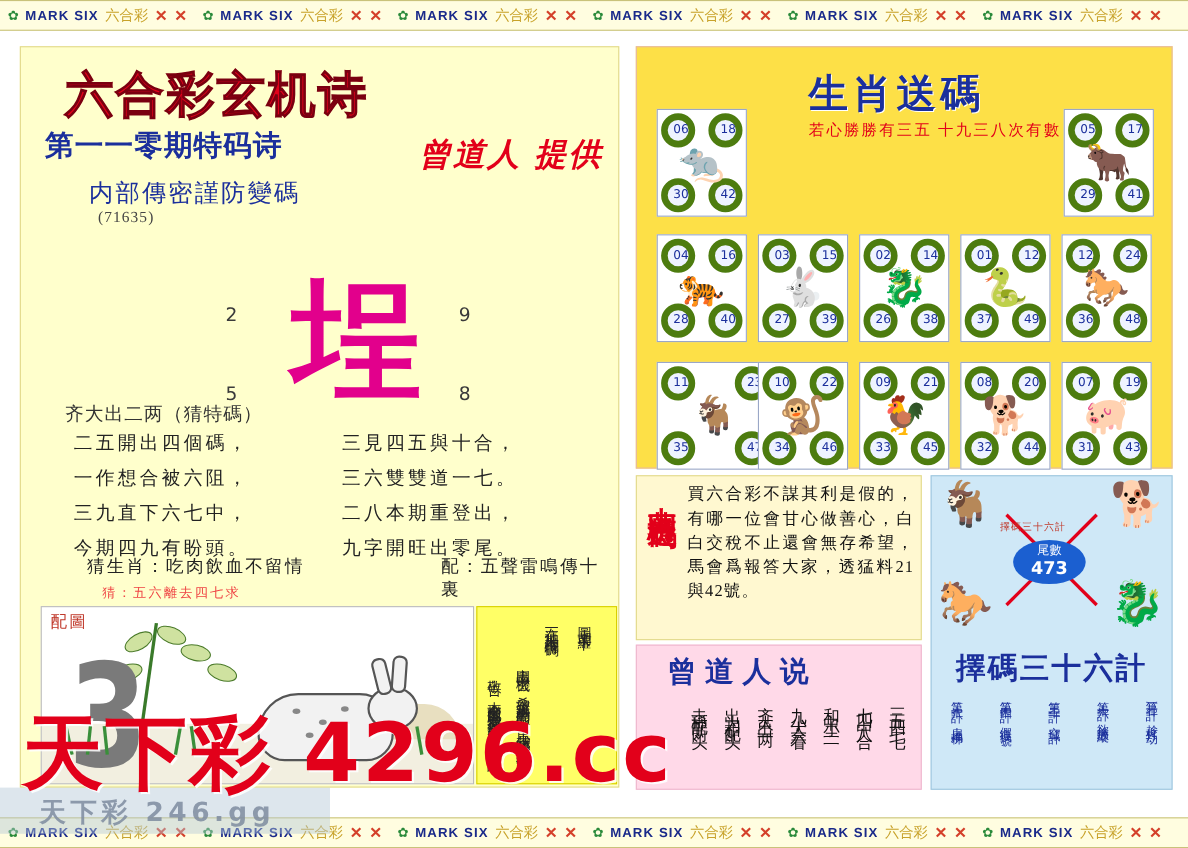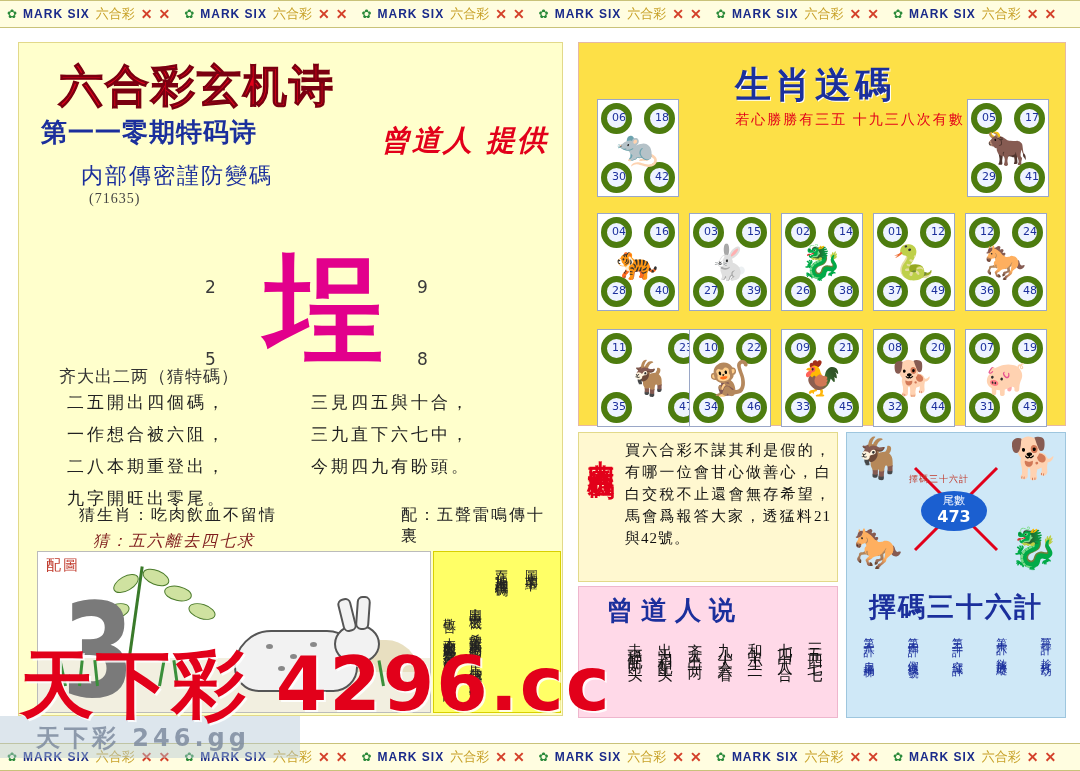--- a/index.html
+++ b/index.html
@@ -85,21 +85,21 @@
     row-gap:9px;column-gap:18px;
     font-size:17px;color:#222;letter-spacing:3px;
   }
   .poem div{white-space:nowrap;}
   .guess-line{
     position:absolute;left:60px;top:462px;
     font-size:16px;color:#222;letter-spacing:2px;
   }
   .guess-line2{
     position:absolute;left:74px;top:488px;
-    font-size:16px;color:#7f1d1d;letter-spacing:2px;font-style:italic;
+    font-size:12px;color:#ef4444;letter-spacing:2px;
   }
   .pair-line{
     position:absolute;left:382px;top:462px;
     font-size:16px;color:#222;letter-spacing:2px;
   }
 
   
   .pic-box{
     position:absolute;left:18px;top:508px;width:392px;height:160px;
     background:#ffffff;border:1px solid #bbb;overflow:hidden;
@@ -340,20 +340,21 @@
       <div class="corner-num cn-br">8</div>
 
       <div class="big-char">埕</div>
 
       <div class="attach-title">齐大出二两（猜特碼）</div>
 
       <div class="poem">
         <div>二五開出四個碼，</div>
         <div>三見四五與十合，</div>
         <div>一作想合被六阻，</div>
+        <div>三六雙雙道一七。</div>
         <div>三九直下六七中，</div>
         <div>二八本期重登出，</div>
         <div>今期四九有盼頭。</div>
         <div>九字開旺出零尾。</div>
       </div>
 
       <div class="guess-line">猜生肖：吃肉飲血不留情</div>
       <div class="guess-line2">猜：五六離去四七求</div>
       <div class="pair-line">配：五聲雷鳴傳十裏</div>
 

